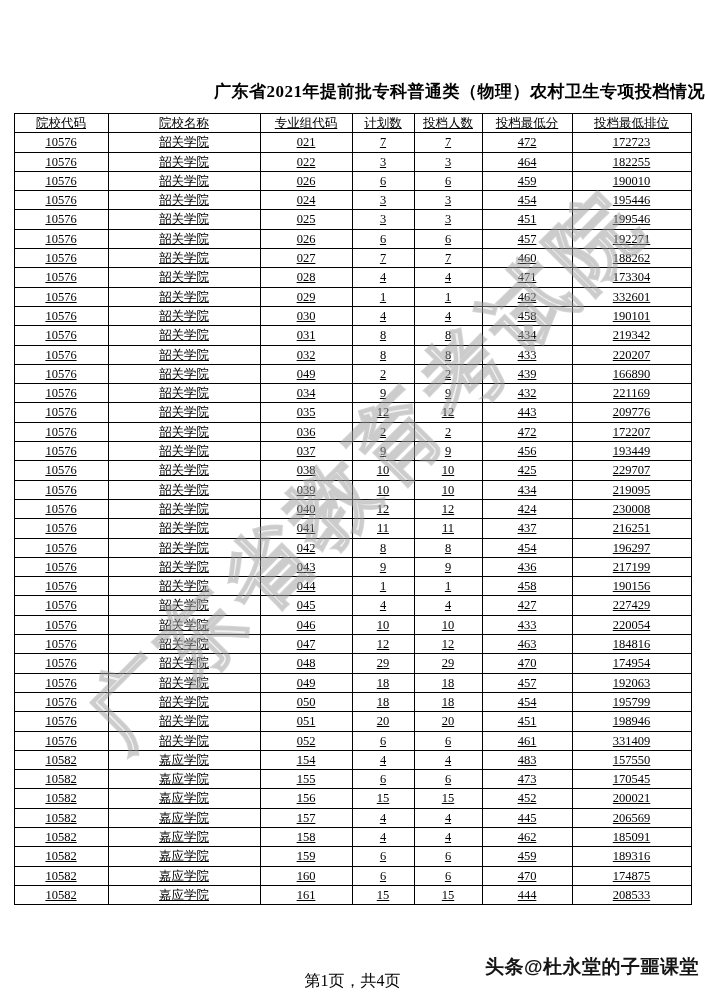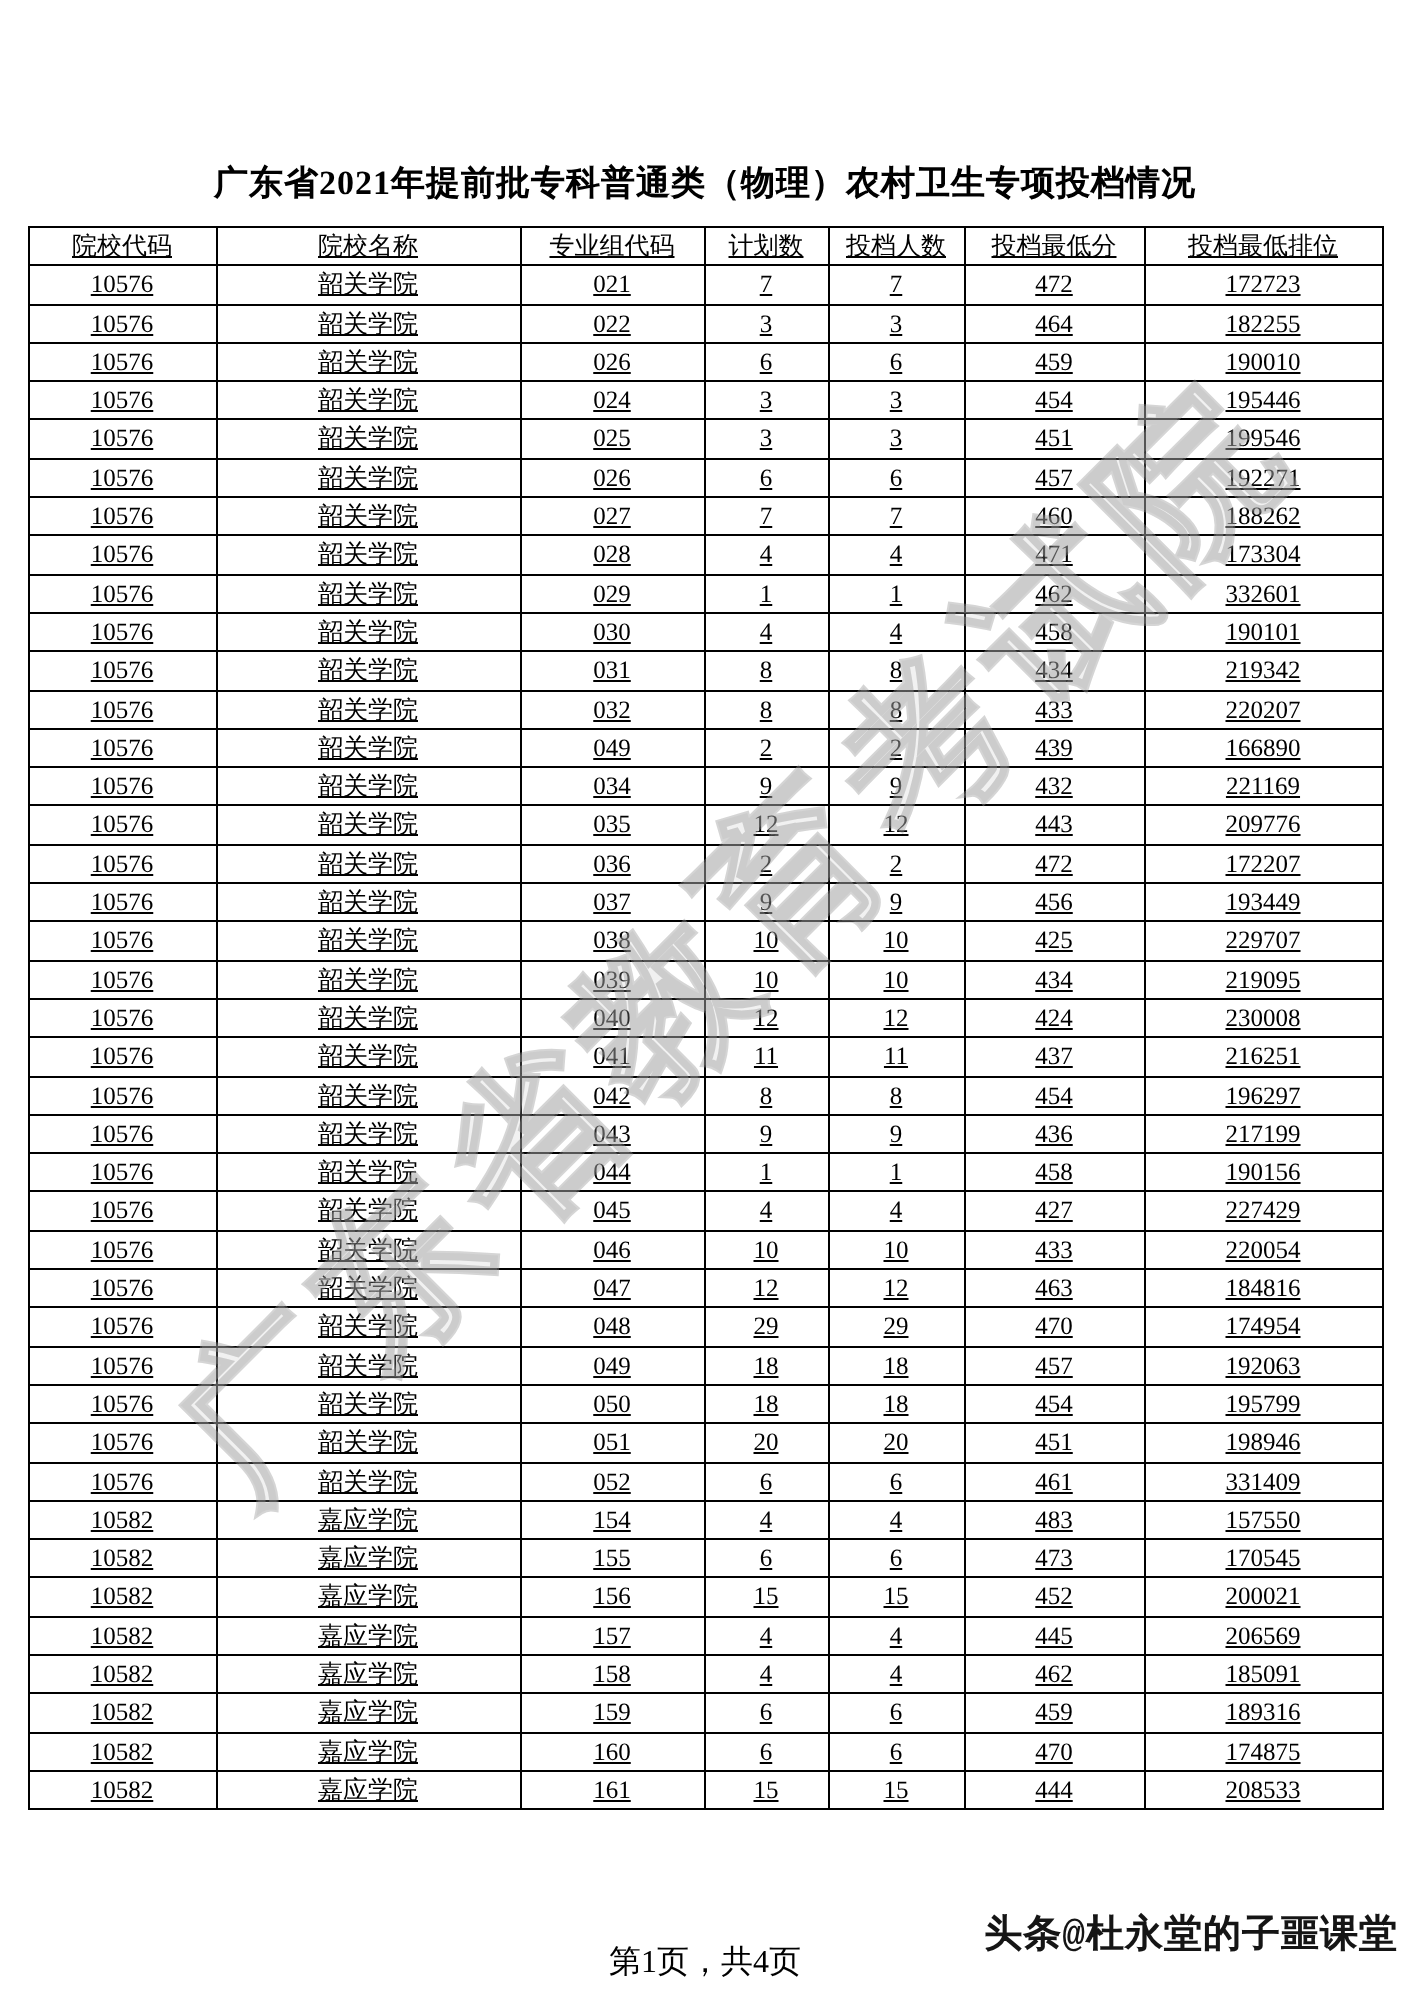--- a/index.html
+++ b/index.html
@@ -13,21 +13,21 @@
     height: 997px;
     background: #ffffff;
     overflow: hidden;
     font-family: "Liberation Serif", "DejaVu Serif", serif;
     color: #000;
   }
   .title {
     margin: 0;
     padding-top: 80px;
     padding-bottom: 6px;
-    text-align: center;
+    text-align: right;
     font-size: 17px;
     font-weight: bold;
     letter-spacing: 0.5px;
   }
   table.data-table {
     border-collapse: collapse;
     table-layout: fixed;
     width: 677px;
     margin: 4px auto;
     position: relative;
@@ -70,21 +70,21 @@
     text-align: center;
     font-size: 16px;
     z-index: 2;
   }
   .branding {
     position: absolute;
     right: 6px;
     bottom: 17px;
     font-size: 19px;
     font-weight: bold;
-    font-family: Liberation Mono, monospace;
+    font-family: Liberation Sans, sans-serif;
     color: #151515;
     z-index: 4;
     letter-spacing: 0.5px;
   }
 </style>
 </head>
 <body>
 
 <div class="page">
   <h1 class="title">广东省2021年提前批专科普通类（物理）农村卫生专项投档情况</h1>

